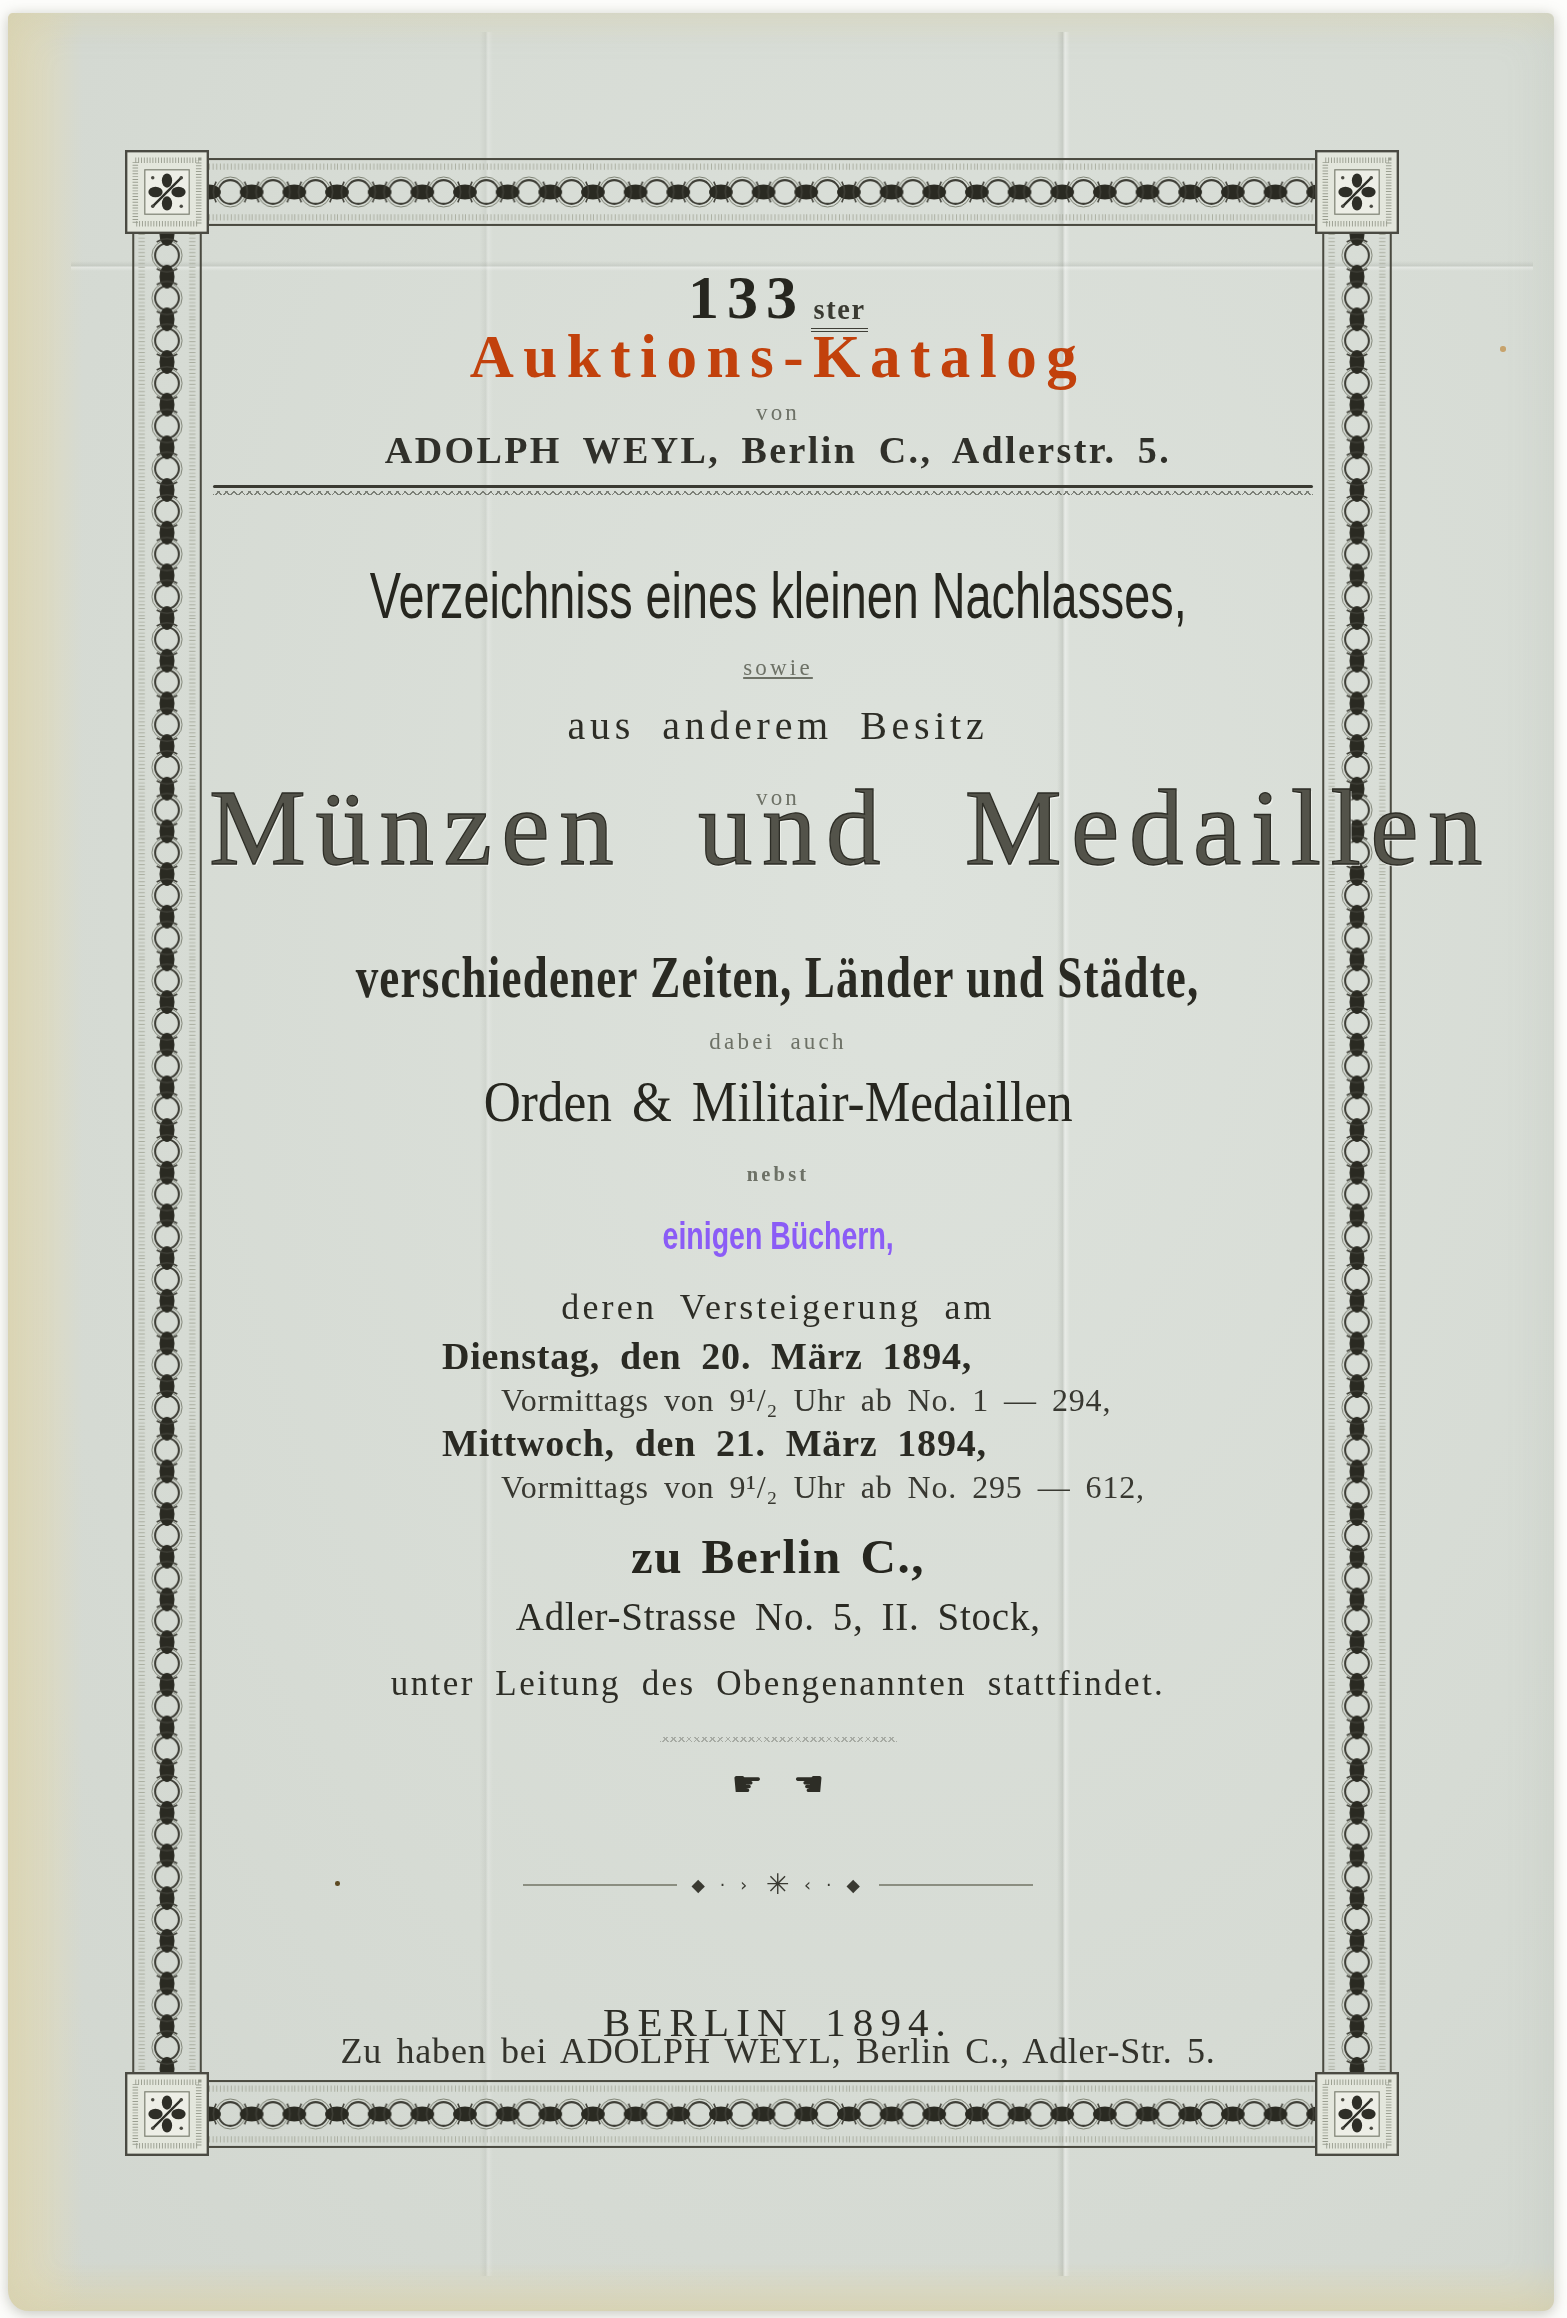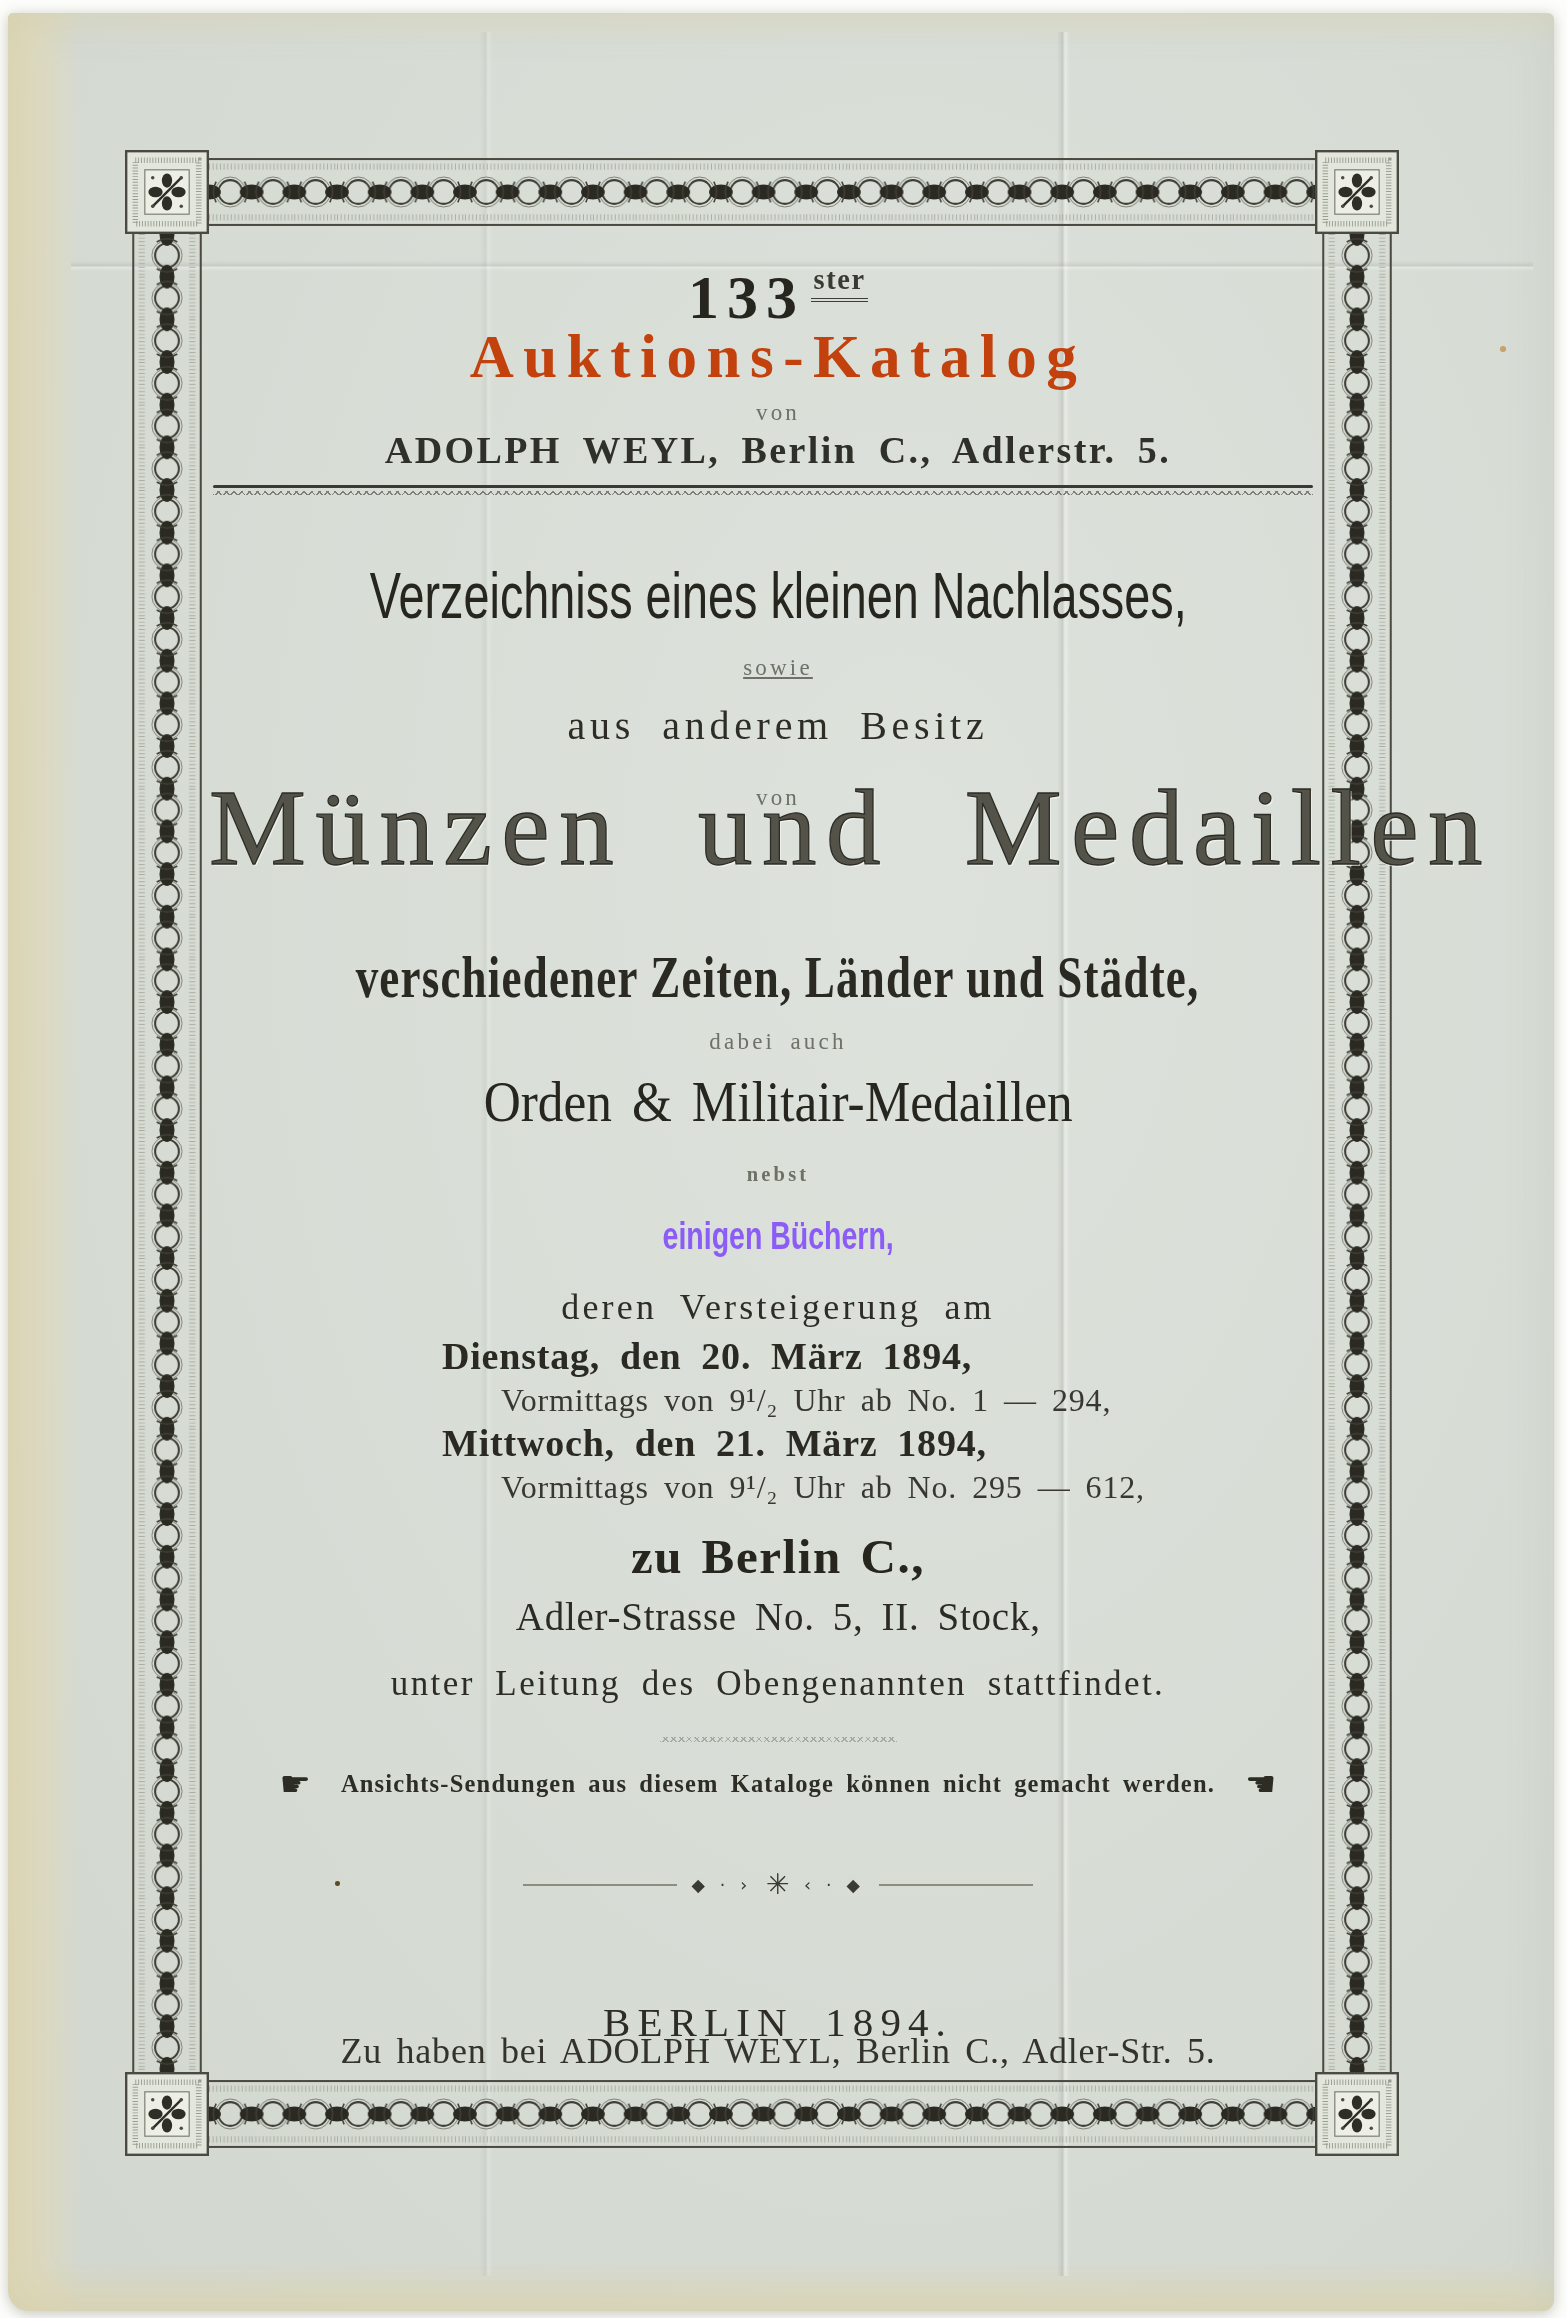--- a/index.html
+++ b/index.html
@@ -24,21 +24,21 @@
   .frame-band{position:absolute;}
   svg{display:block;}
   
   .content{position:absolute;left:209px;top:0;width:1138px;color:#2a2a23;}
   .line{position:absolute;left:0;width:100%;text-align:center;line-height:1;white-space:nowrap;}
   .cx{display:inline-block;}
   .small-word{font-size:23px;color:#6d7166;letter-spacing:3.2px;word-spacing:6.3px;}
   .l-edition{top:266px;font-weight:bold;}
   .ed-num{font-size:62px;letter-spacing:8px;color:#26261f;}
   .ed-suf{display:inline-block;vertical-align:top;font-size:28.4px;letter-spacing:1.6px;margin-left:6.3px;
-          border-bottom:4px double #3e3e36;padding:0 2.4px 3.2px 2.4px;color:#3a3a32;}
+          border-bottom:4px double #3e3e36;padding:0 2.4px 3.2px 2.4px;color:#3a3a32;margin-top:30px;}
   .l-title{top:326px;font-size:61px;font-weight:bold;letter-spacing:9.5px;color:#c2410c;}
   .l-von1{top:401px;}
   .l-publisher{top:431px;font-size:38px;font-weight:bold;letter-spacing:2.4px;word-spacing:9.5px;color:#30302a;}
   .l-rule{top:485px;left:4px;width:1100px;}
   .rule-bar{height:3.2px;background:#3a3a32;border-radius:1.6px;}
   .zig{height:4.7px;margin-top:2.4px;opacity:.75;
        background-image:repeating-linear-gradient(45deg,#5d6057 0 1.3px,transparent 1.3px 5.5px),
                         repeating-linear-gradient(-45deg,#5d6057 0 1.3px,transparent 1.3px 5.5px);}
   .l-subject1{top:563px;font-size:65px;color:#26261f;}
   .cond-sans{font-family:"Liberation Sans","DejaVu Sans",sans-serif;transform:scaleX(.72);}
@@ -252,21 +252,20 @@
     </div>
 
     <div class="line l-leitung">unter Leitung des Obengenannten stattfindet.</div>
 
     <div class="line l-squiggle">
       <span class="squig"></span>
     </div>
 
     <div class="line l-notice">
       <span class="manicule">☛</span>
-      <span class="notice-text">Ansichts-Sendungen aus diesem Kataloge können nicht gemacht werden.</span>
       <span class="manicule">☚</span>
     </div>
 
     <div class="line l-ornament">
       <span class="orn-line"></span>
       <span class="orn-glyphs">◆ · ›</span>
       <span class="orn-center">✳</span>
       <span class="orn-glyphs">‹ · ◆</span>
       <span class="orn-line"></span>
     </div>

